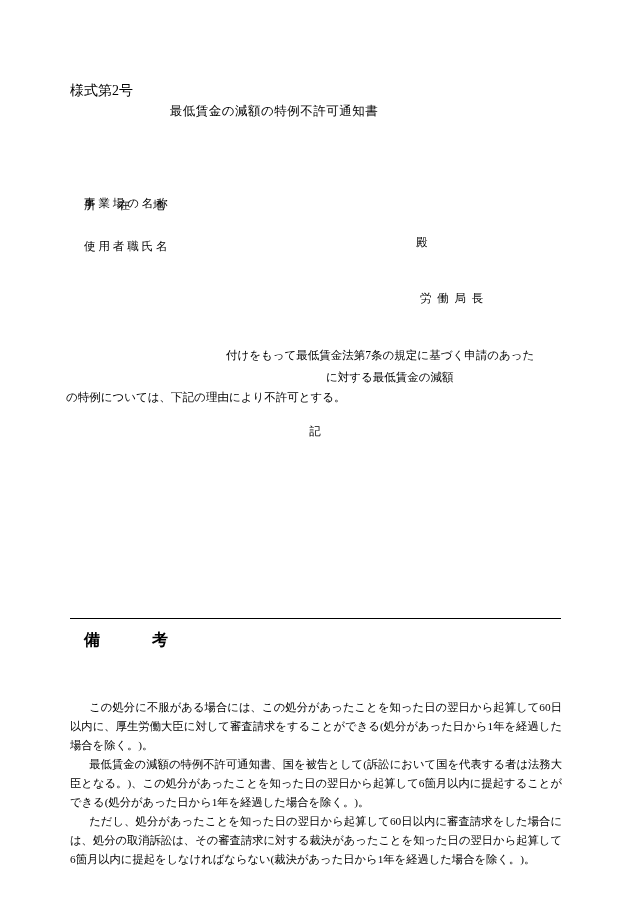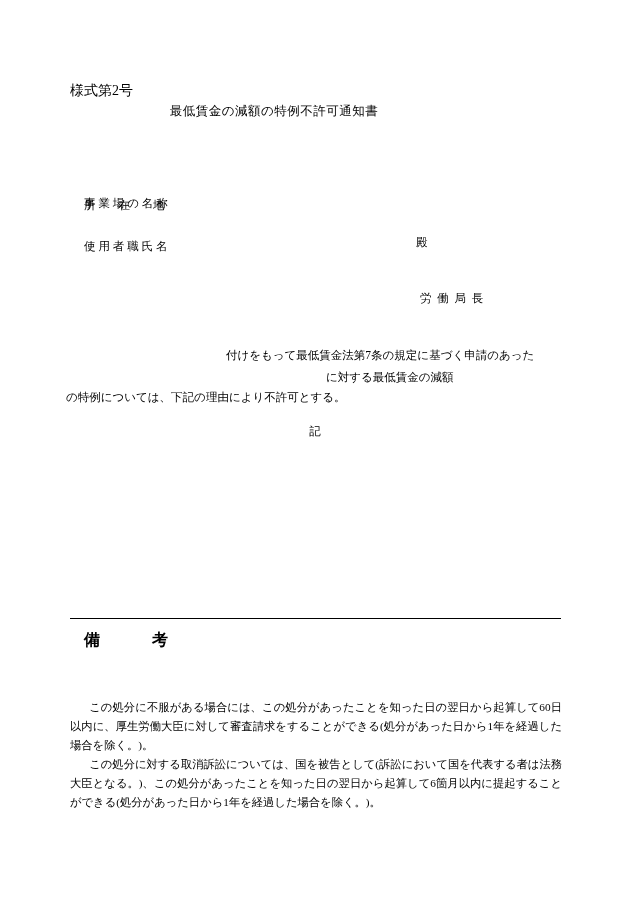--- a/index.html
+++ b/index.html
@@ -134,16 +134,17 @@
   <div class="abs body-3">の特例については、下記の理由により不許可とする。</div>
 
   <div class="abs ki">記</div>
 
   <div class="rule"></div>
 
   <div class="abs note-head">備             考</div>
 
   <div class="notes">
     <p>この処分に不服がある場合には、この処分があったことを知った日の翌日から起算して60日以内に、厚生労働大臣に対して審査請求をすることができる(処分があった日から1年を経過した場合を除く。)。</p>
-    <p>この処分に対する取消訴訟については、国を被告として(訴訟において国を代表する者は法務大臣となる。)、この処分があったことを知った日の翌日から起算して6箇月以内に提起することができる(処分があった日から1年を経過した場合を除く。)。</p>
+    <p>最低賃金の減額の特例不許可通知書、国を被告として(訴訟において国を代表する者は法務大臣となる。)、この処分があったことを知った日の翌日から起算して6箇月以内に提起することができる(処分があった日から1年を経過した場合を除く。)。</p>
+    <p>ただし、処分があったことを知った日の翌日から起算して60日以内に審査請求をした場合には、処分の取消訴訟は、その審査請求に対する裁決があったことを知った日の翌日から起算して6箇月以内に提起をしなければならない(裁決があった日から1年を経過した場合を除く。)。</p>
   </div>
 
 </div>
 
 </body></html>

